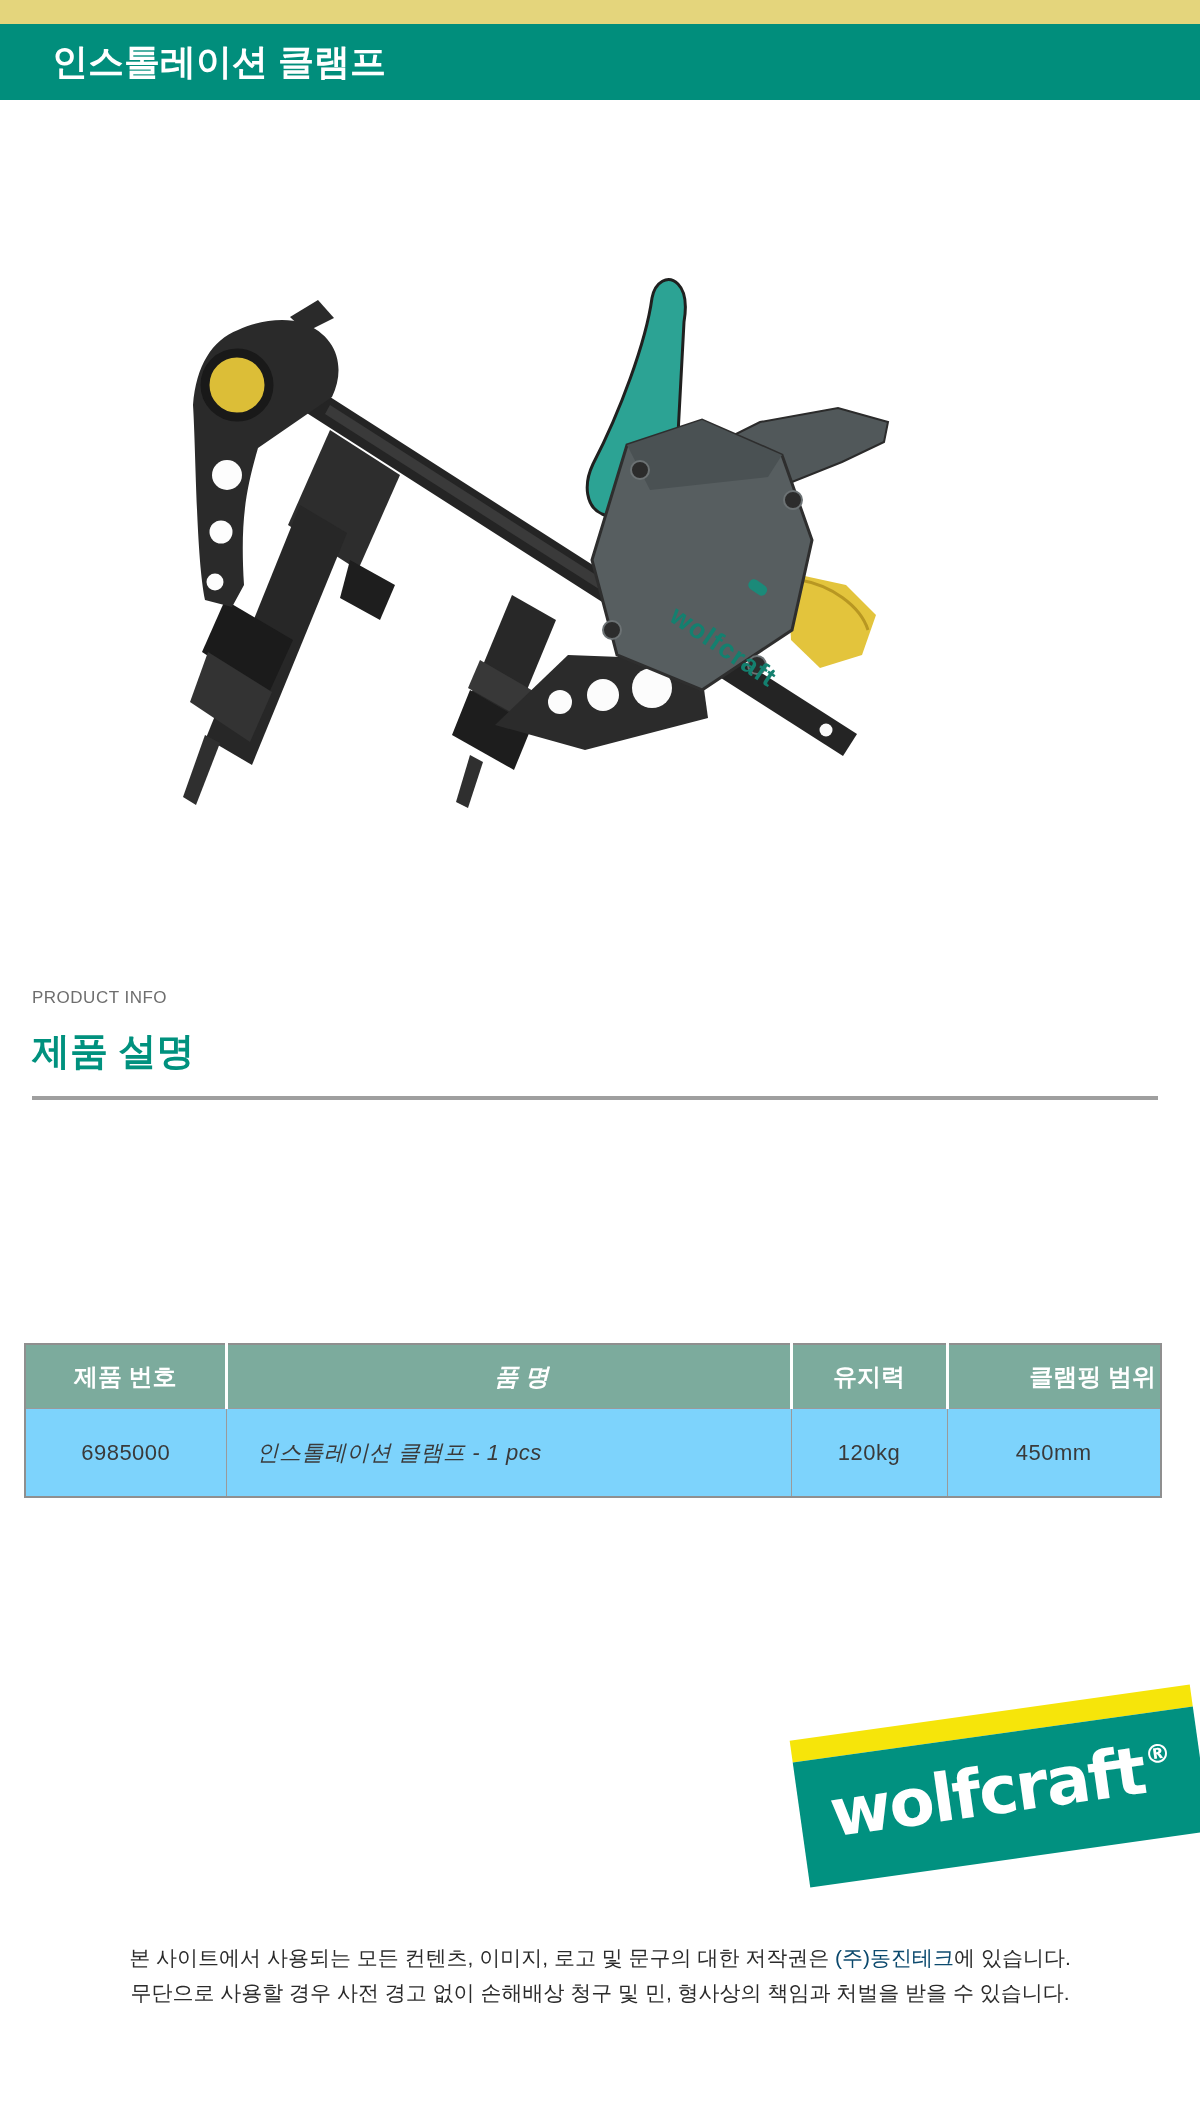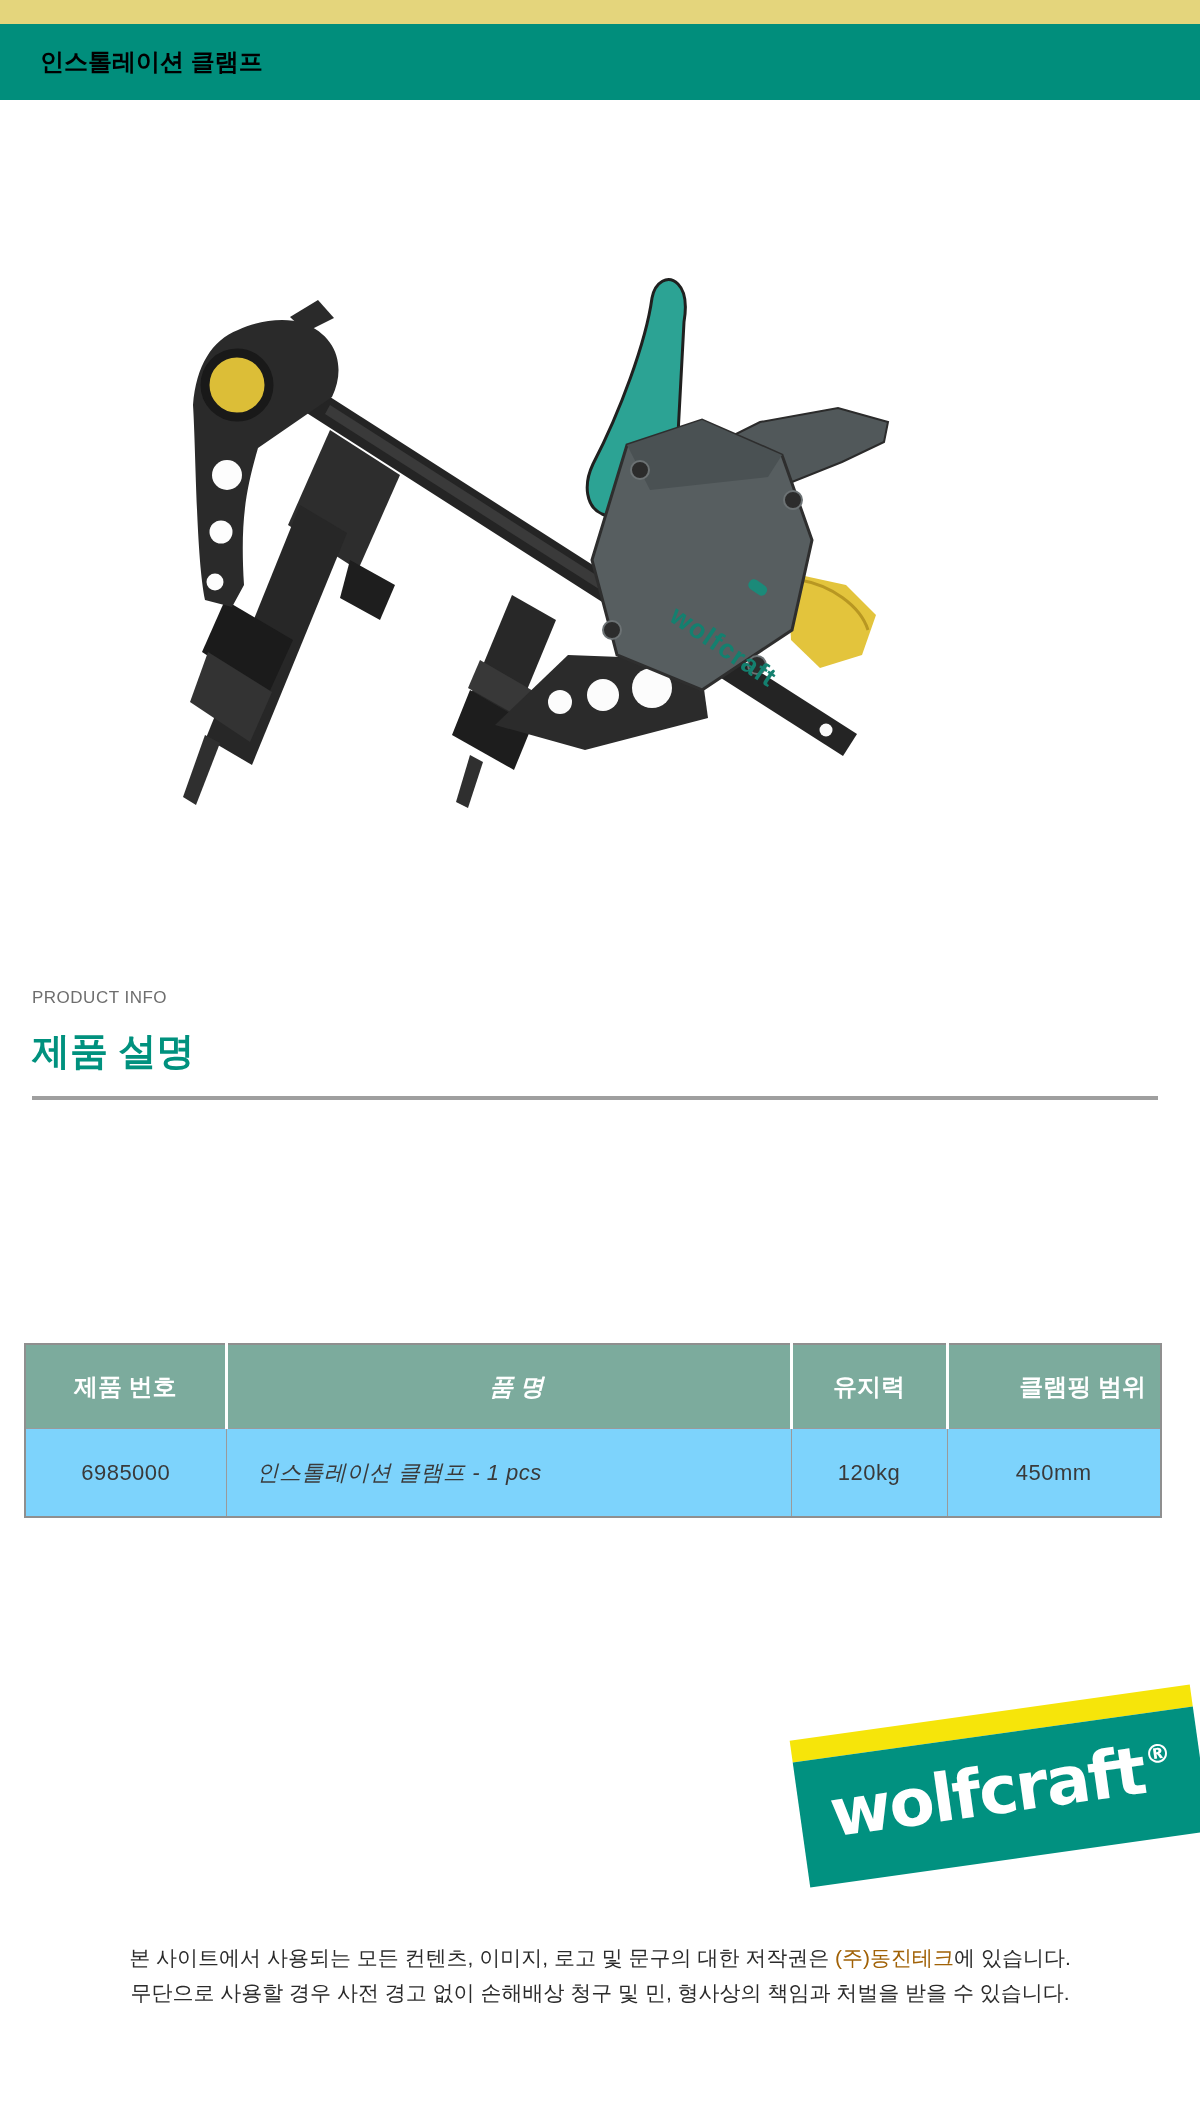--- a/index.html
+++ b/index.html
@@ -4,22 +4,22 @@
 <style>
   html,body{margin:0;padding:0;background:#ffffff;}
   .page{
     position:relative;width:1200px;height:2109px;background:#ffffff;overflow:hidden;
     font-family:"Liberation Sans","DejaVu Sans",sans-serif;
   }
   
   .top-stripe{position:absolute;left:0;top:0;width:1200px;height:24px;background:#e4d57c;}
   .title-bar{position:absolute;left:0;top:24px;width:1200px;height:76px;background:#018e7c;}
   .title-bar .t{
-    position:absolute;left:40px;top:0;height:76px;line-height:76px;
-    color:#000000;font-size:24px;font-weight:bold;letter-spacing:0px;
+    position:absolute;left:52px;top:0;height:76px;line-height:76px;
+    color:#ffffff;font-size:36px;font-weight:bold;letter-spacing:0px;
   }
   
   .prod-no{position:absolute;left:40px;top:124px;color:#4b4b4b;font-size:31px;font-weight:600;}
   
   .prod-img{position:absolute;left:0;top:190px;width:1200px;height:620px;}
   
   .eyebrow{position:absolute;left:32px;top:988px;color:#6e6e6e;font-size:17px;letter-spacing:0.5px;}
   .section-heading{position:absolute;left:32px;top:1026px;color:#00917e;font-size:38px;font-weight:bold;}
   .divider{position:absolute;left:32px;top:1096px;width:1126px;height:4px;background:#9f9f9f;}
   .bullets{position:absolute;left:36px;top:1150px;list-style:none;margin:0;padding:0;}
@@ -28,21 +28,21 @@
     color:#3c3c3c;font-size:23px;line-height:30px;
   }
   .bullets li .dot{
     position:absolute;left:0;top:11px;width:8px;height:8px;border-radius:50%;background:#3c3c3c;
   }
   
   .spec{position:absolute;left:24px;top:1343px;}
   table.spec-t{border-collapse:collapse;table-layout:fixed;width:1136px;border:2px solid #8f8f8f;}
   table.spec-t th{
     background:#7cab9d;color:#ffffff;font-size:24px;font-weight:bold;height:55px;
-    border-right:3px solid #ffffff;text-align:center;padding:14px;
+    border-right:3px solid #ffffff;text-align:center;padding:4px;
   }
   table.spec-t th:last-child{border-right:none;text-align:right;}
   table.spec-t th.lft{text-align:center;padding-left:30px;font-style:italic;}
   table.spec-t td{
     background:#7dd3fc;color:#3a3a3a;font-size:22px;height:55px;text-align:center;padding:16px;
     border-right:1px solid #9a9a9a;border-top:1px solid #9a9a9a;letter-spacing:0.5px;margin-top:29px;
   }
   table.spec-t td:last-child{border-right:none;}
   table.spec-t td.lft{text-align:left;padding-left:30px;font-style:italic;}
   
@@ -58,21 +58,21 @@
   .logo .word{
     display:inline-block;margin-top:18px;font-size:66px;font-weight:bold;letter-spacing:-2px;
     font-family:"DejaVu Sans","Liberation Sans",sans-serif;
   }
   .logo .reg{font-size:26px;vertical-align:28px;font-weight:bold;margin-left:3px;}
   
   .footer{
     position:absolute;left:0;top:1940px;width:1200px;text-align:center;
     color:#2b2b2b;font-size:21px;line-height:35px;
   }
-  .footer .co{color:#a16207;}
+  .footer .co{color:#0c4a6e;}
 </style>
 </head>
 <body>
 
 <div class="page">
 
   <div class="top-stripe"></div>
   <div class="title-bar">
     <div class="t">인스톨레이션 클램프</div>
   </div>

